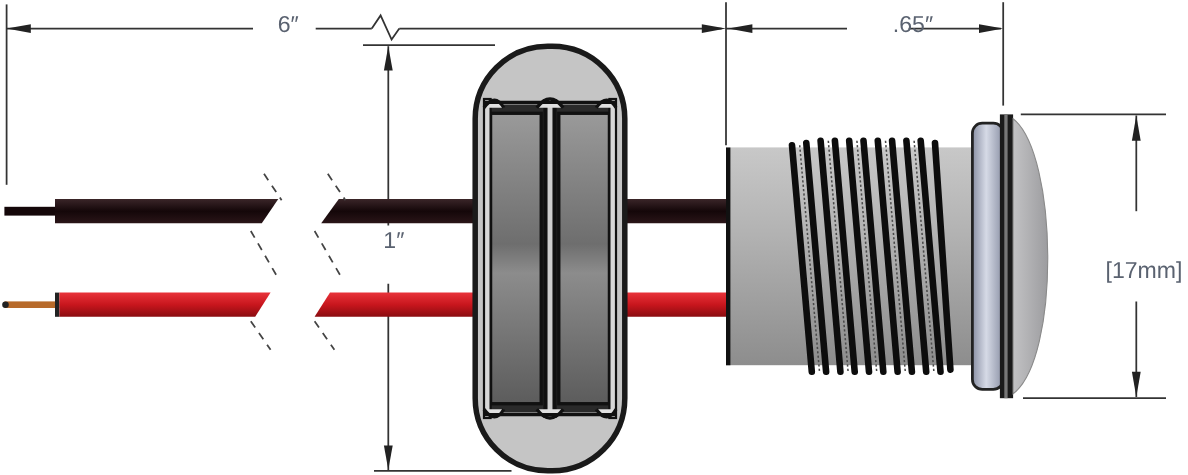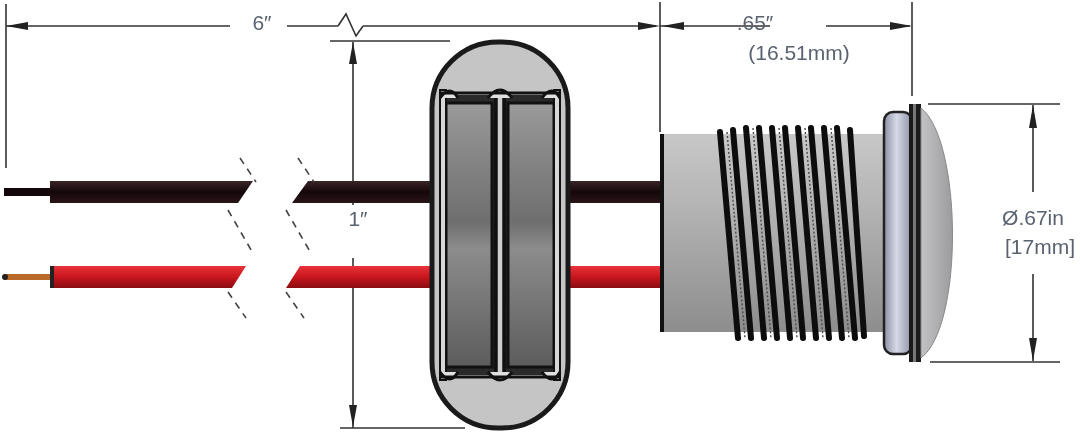--- a/index.html
+++ b/index.html
@@ -170,21 +170,19 @@
     <g>
       <rect x="909" y="104" width="12" height="258" fill="#1a1a1a"></rect>
       <rect x="913" y="104" width="3" height="258" fill="#777"></rect>
     </g>
 
     <path d="M921,108 C962,140 964,326 921,358 Z" fill="url(#lensGrad)" stroke="#8a8a8a" stroke-width="1"></path>
   </svg>
 
   <div class="label" style="left:236px; top:12px; width:52px;">6″</div>
 
-  <div class="label" style="left:723px; top:12px; width:64px;">.65″</div>
-  <div class="label" style="left:734px; top:42px; width:130px;">(16.51mm)</div>
+  <div class="label" style="left:798px; top:12px; width:64px;">.65″</div>
 
   <div class="label" style="left:338px; top:208px; width:40px;">1″</div>
 
-  <div class="label" style="left:988px; top:207px; width:90px;">Ø.67in</div>
   <div class="label" style="left:992px; top:236px; width:96px;">[17mm]</div>
 
 </div>
 
 </body></html>

